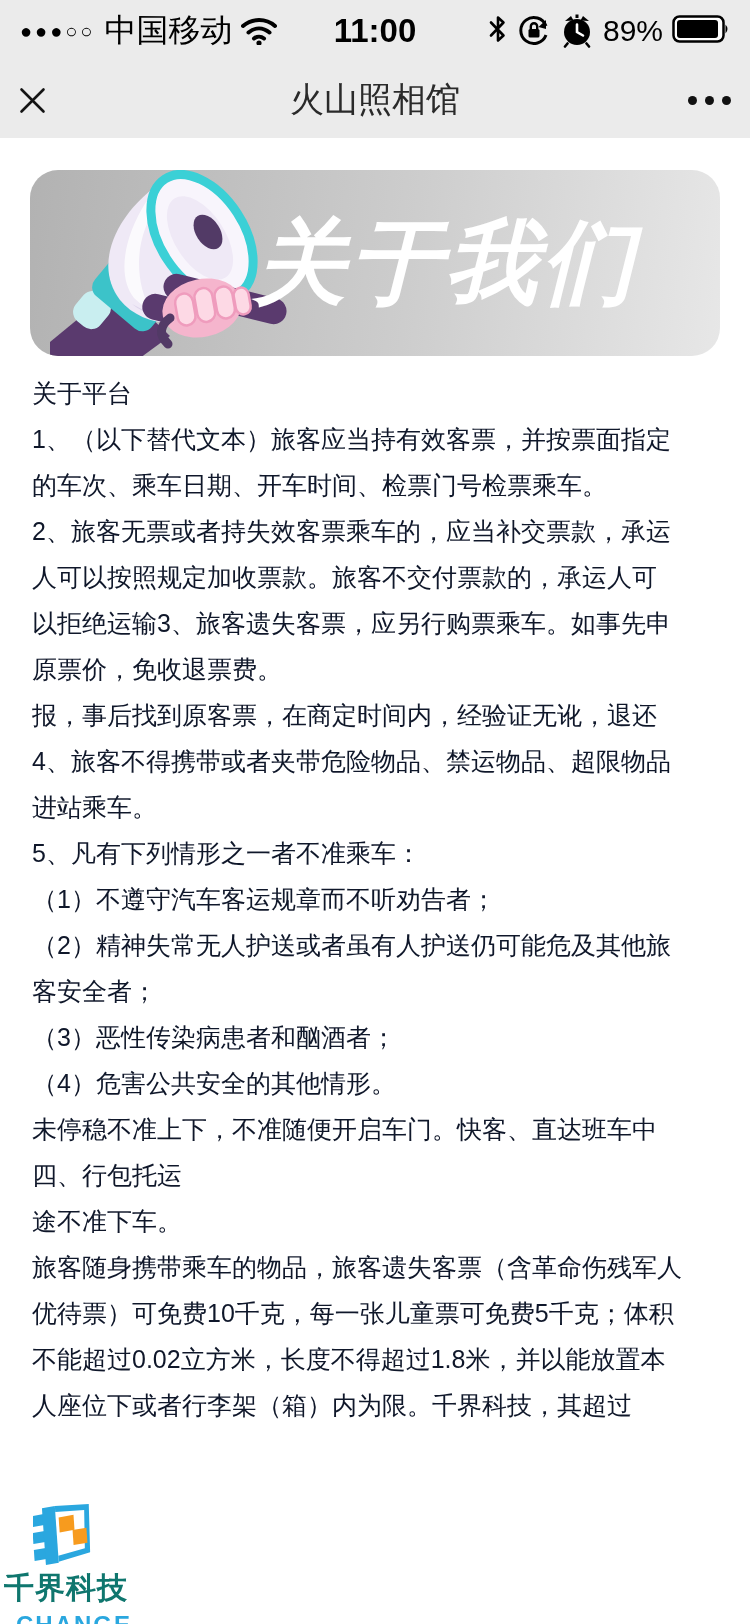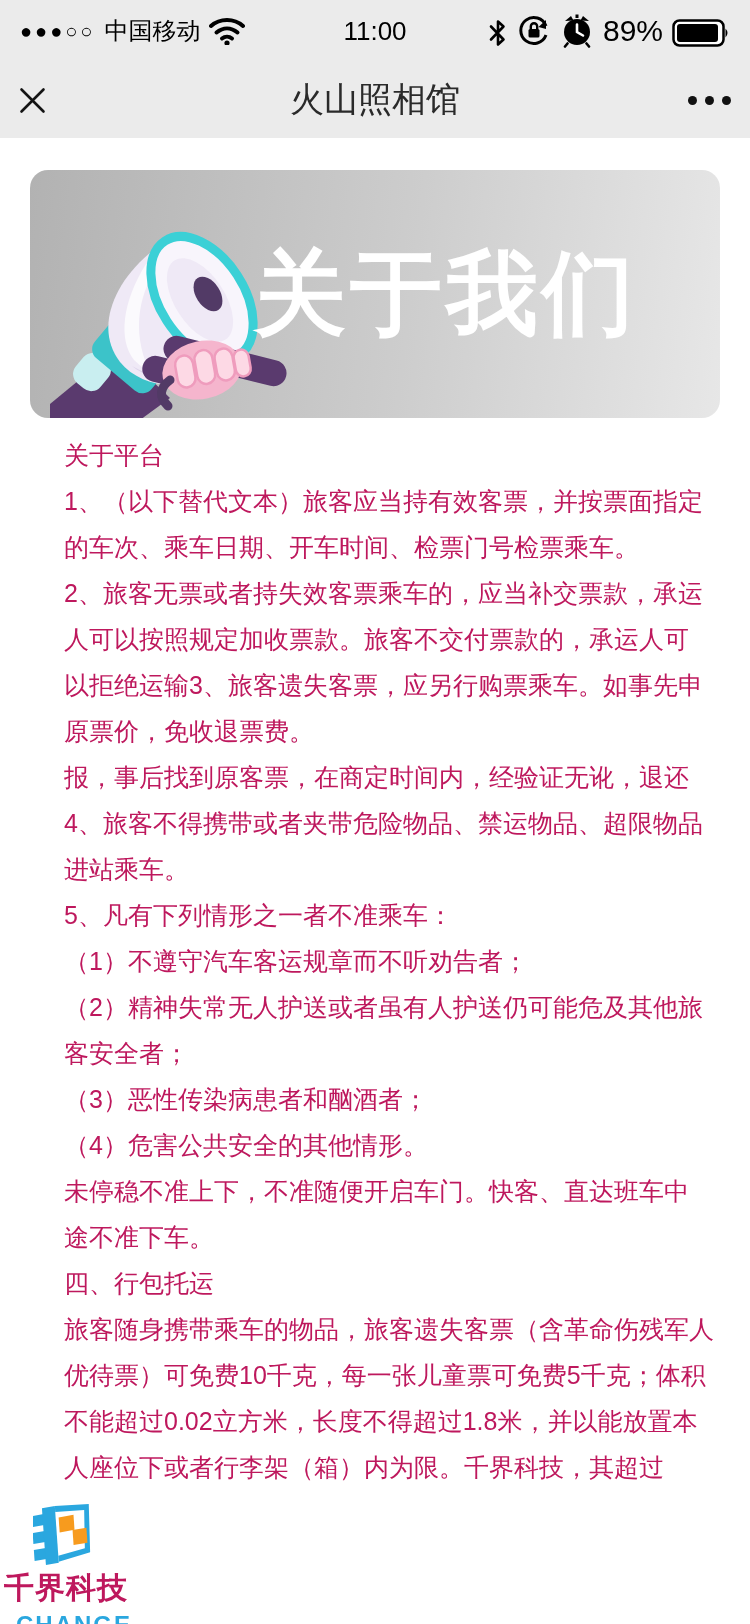--- a/index.html
+++ b/index.html
@@ -12,64 +12,64 @@
   }
   
   .status-bar{
     height:62px;background:#ebebeb;
     display:flex;align-items:center;
     padding:0 20px;box-sizing:border-box;
     color:#000;position:relative;
   }
   .sb-left{display:flex;align-items:center;gap:9px;}
   .signal-dots{font-size:20px;letter-spacing:3px;line-height:1;}
-  .carrier{font-size:24px;}
+  .carrier{font-size:32px;}
   .sb-time{
     position:absolute;left:50%;top:50%;transform:translate(-50%,-50%);
-    font-size:26px;font-weight:400;
-  }
-  .sb-right{margin-left:auto;display:flex;align-items:flex-end;gap:9px;}
+    font-size:33px;font-weight:700;
+  }
+  .sb-right{margin-left:auto;display:flex;align-items:flex-start;gap:9px;}
   .battery-percent{font-size:30px;}
   
   .nav-bar{
     height:76px;background:#ebebeb;
     display:flex;align-items:center;
     padding:0 19px;box-sizing:border-box;
     position:relative;
   }
   .nav-title{
     position:absolute;left:50%;top:50%;transform:translate(-50%,-50%);
     font-size:34px;color:#2a2a2a;font-weight:500;white-space:nowrap;
   }
   .close-btn{width:28px;height:28px;display:flex;align-items:center;cursor:pointer;}
   .more-btn{margin-left:auto;display:flex;align-items:center;gap:8px;cursor:pointer;height:40px;}
   .more-btn i{width:9px;height:9px;border-radius:50%;background:#111;display:block;}
   
   .banner{
-    margin:32px 30px 0 30px;height:248px;border-radius:18px;
+    margin:32px 30px 0 30px;height:186px;border-radius:28px;
     background:linear-gradient(97deg,#b2b2b2 0%,#cdcdcd 55%,#e7e7e7 100%);
-    position:relative;overflow:hidden;
+    position:relative;overflow:hidden;font-style:italic;
   }
   .banner-title{
     position:absolute;left:224px;top:50%;transform:translateY(-50%);
     color:#ffffff;font-size:92px;font-weight:700;letter-spacing:4px;white-space:nowrap;
   }
   .megaphone{position:absolute;left:20px;bottom:-2px;}
   
   .content{
-    margin-top:14px;padding:0 64px;
-    font-size:25px;line-height:46px;color:#be185d;
+    margin-top:14px;padding:0 32px;
+    font-size:25px;line-height:46px;color:#0f172a;
   }
   .content .line{white-space:nowrap;}
   
   .watermark{position:absolute;left:0;top:1502px;width:220px;pointer-events:none;}
   .wm-logo{margin-left:33px;display:block;}
   .wm-name{
     margin-left:4px;margin-top:-4px;
-    font-size:30px;font-weight:bold;color:#be185d;letter-spacing:1px;white-space:nowrap;
+    font-size:30px;font-weight:bold;color:#0f766e;letter-spacing:1px;white-space:nowrap;
   }
   .wm-sub{
     margin-left:6px;margin-top:2px;
     font-size:24px;font-weight:bold;color:#2aa7df;letter-spacing:2px;white-space:nowrap;
   }
   svg{display:block;}
 </style>
 </head>
 <body>
 
@@ -184,22 +184,22 @@
     <div class="line">报，事后找到原客票，在商定时间内，经验证无讹，退还</div>
     <div class="line">4、旅客不得携带或者夹带危险物品、禁运物品、超限物品</div>
     <div class="line">进站乘车。</div>
     <div class="line">5、凡有下列情形之一者不准乘车：</div>
     <div class="line">（1）不遵守汽车客运规章而不听劝告者；</div>
     <div class="line">（2）精神失常无人护送或者虽有人护送仍可能危及其他旅</div>
     <div class="line">客安全者；</div>
     <div class="line">（3）恶性传染病患者和酗酒者；</div>
     <div class="line">（4）危害公共安全的其他情形。</div>
     <div class="line">未停稳不准上下，不准随便开启车门。快客、直达班车中</div>
+    <div class="line">四、行包托运</div>
     <div class="line">途不准下车。</div>
-    <div class="line">四、行包托运</div>
     <div class="line">旅客随身携带乘车的物品，旅客遗失客票（含革命伤残军人</div>
     <div class="line">优待票）可免费10千克，每一张儿童票可免费5千克；体积</div>
     <div class="line">不能超过0.02立方米，长度不得超过1.8米，并以能放置本</div>
     <div class="line">人座位下或者行李架（箱）内为限。千界科技，其超过</div>
   </div>
 
 <div class="watermark">
   <svg class="wm-logo" width="62" height="70" viewBox="0 0 62 70">
     <g transform="rotate(-4 30 35)">
       <g transform="skewY(-6)">

